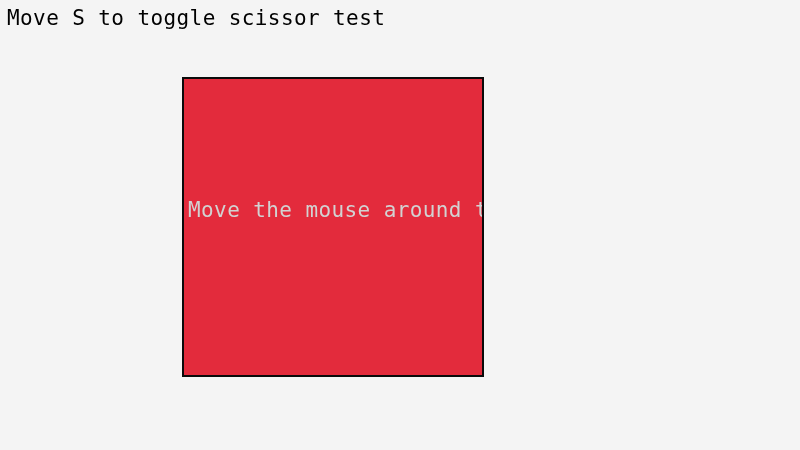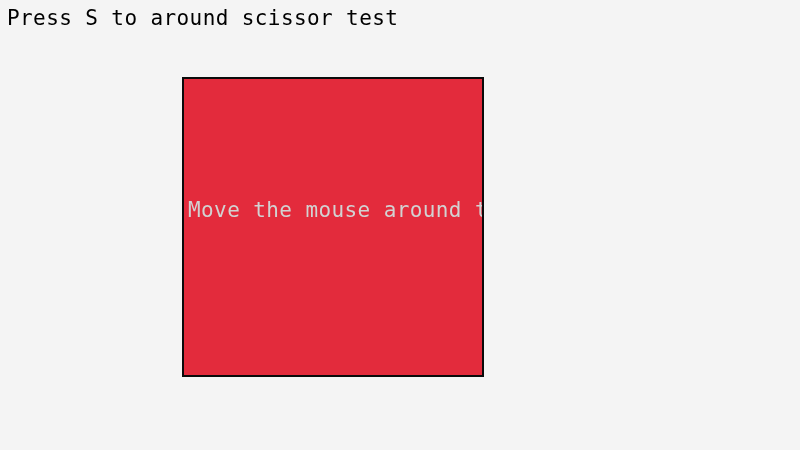--- a/index.html
+++ b/index.html
@@ -62,19 +62,19 @@
     white-space: nowrap;       
     -webkit-font-smoothing: none;
     font-smooth: never;
   }
 </style>
 </head>
 <body>
 
 <div id="app">
 
-  <div id="hint-text">Press S to around scissor test</div>
+  <div id="hint-text">Move S to toggle scissor test</div>
 
   <div id="scissor-box">
     <div id="scissor-box-label">Move the mouse around to r</div>
   </div>
 
 </div>
 
 </body></html>

